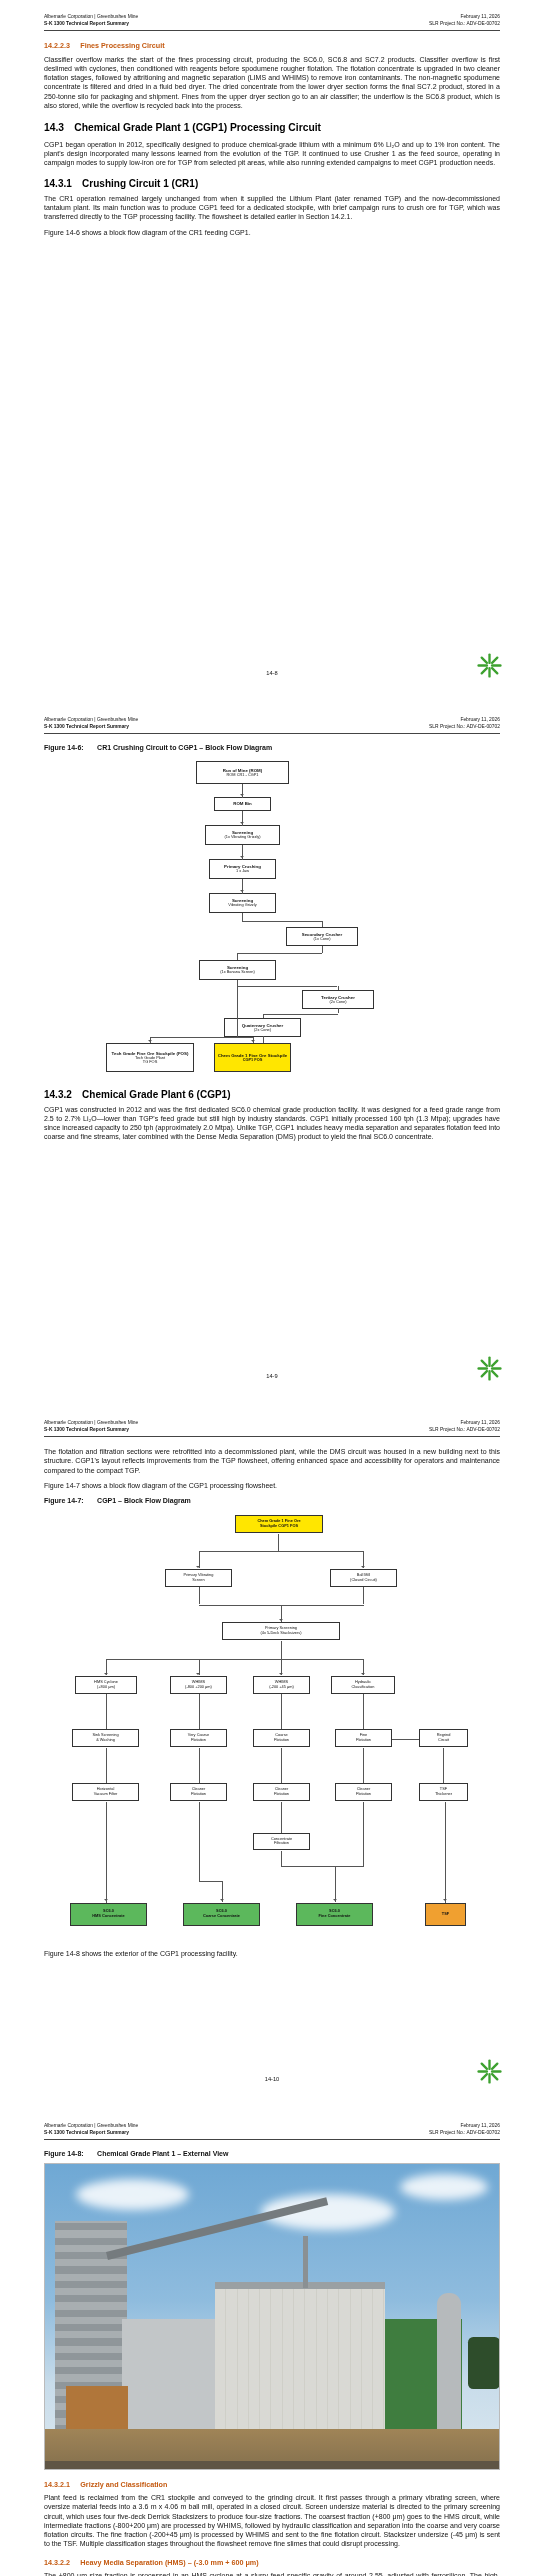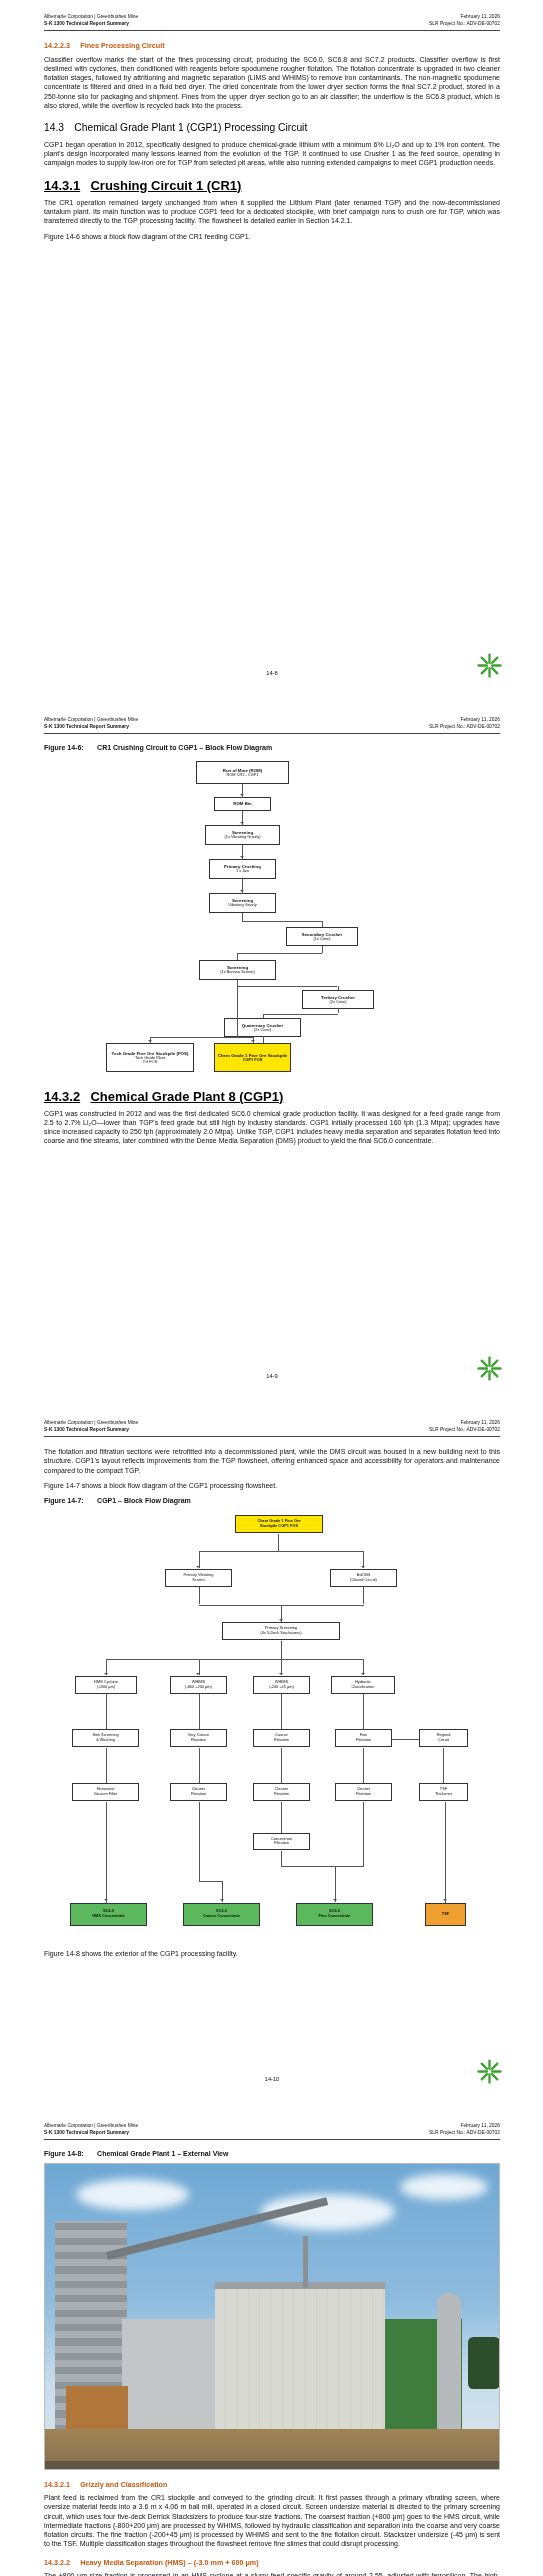--- a/index.html
+++ b/index.html
@@ -10,22 +10,22 @@
   .page::after { content:""; position:absolute; left:0; right:0; bottom:0; height:0.5px; background:#d2d2d2; }
 
   
   .phead { display:flex; justify-content:space-between; margin-top:14.4px; font-size:4.9px; line-height:1.3; }
   .phead .b { font-weight:bold; }
   .phr { text-align:right; }
   .hrule { border-bottom:0.5px solid #444; margin:2.6px 0 10.3px; }
 
   
   p.body { font-size:7px; line-height:1.32; text-align:justify; margin:0 0 6.2px; }
-  .h2 { font-size:10.3px; font-weight:normal; color:#000; margin:12.4px 0 6.2px; }
-  .h3 { font-size:13px; font-weight:bold; color:#000; margin:10.3px 0 5.2px;text-decoration:underline; }
+  .h2 { font-size:10.3px; font-weight:bold; color:#000; margin:12.4px 0 6.2px; }
+  .h3 { font-size:10px; font-weight:bold; color:#000; margin:10.3px 0 5.2px; }
   .h4 { font-size:7.2px; font-weight:bold; color:#C45A11; margin:9.3px 0 4.6px; }
   .ht { margin-left:10.3px; }
   .figcap { font-size:7px; font-weight:bold; margin:7.2px 0 6.2px; }
   .figcap .ht { margin-left:13.4px; }
 
   
   .pagenum { position:absolute; left:0; width:100%; bottom:27px; text-align:center; font-size:5.7px; }
   .logo { position:absolute; right:42px; bottom:25px; width:25px; height:25px; }
 
   
@@ -178,21 +178,21 @@
     <div class="ln v" style="left:209px;top:280px;height:6.2px"></div>
     <div class="ln v" style="left:219px;top:279px;height:7.2px"></div>
     <div class="arr" style="left:196px;top:37px"></div>
     <div class="arr" style="left:196px;top:65px"></div>
     <div class="arr" style="left:196px;top:99px"></div>
     <div class="arr" style="left:196px;top:133px"></div>
     <div class="arr" style="left:104px;top:283px"></div>
     <div class="arr" style="left:207px;top:283px"></div>
   </div>
 
-  <div class="h3"><span>14.3.2</span><span class="ht">Chemical Grade Plant 8 (CGP1)</span></div>
+  <div class="h3"><span>14.3.2</span><span class="ht">Chemical Grade Plant 6 (CGP1)</span></div>
   <p class="body">CGP1 was constructed in 2012 and was the first dedicated SC6.0 chemical grade production facility. It was designed for a feed grade range from 2.5 to 2.7% Li₂O—lower than TGP's feed grade but still high by industry standards. CGP1 initially processed 160 tph (1.3 Mtpa); upgrades have since increased capacity to 250 tph (approximately 2.0 Mtpa). Unlike TGP, CGP1 includes heavy media separation and separates flotation feed into coarse and fine streams, later combined with the Dense Media Separation (DMS) product to yield the final SC6.0 concentrate.</p>
 
   <div class="pagenum">14-9</div>
   <div class="logo">
     <svg viewBox="0 0 48 48" width="25" height="25">
       <g stroke="#3DA12F" stroke-width="4.5" stroke-linecap="round">
         <line x1="24" y1="3" x2="24" y2="19"></line>
           <line x1="24" y1="29" x2="24" y2="45"></line>
         <line x1="3" y1="24" x2="19" y2="24"></line>
           <line x1="29" y1="24" x2="45" y2="24"></line>

